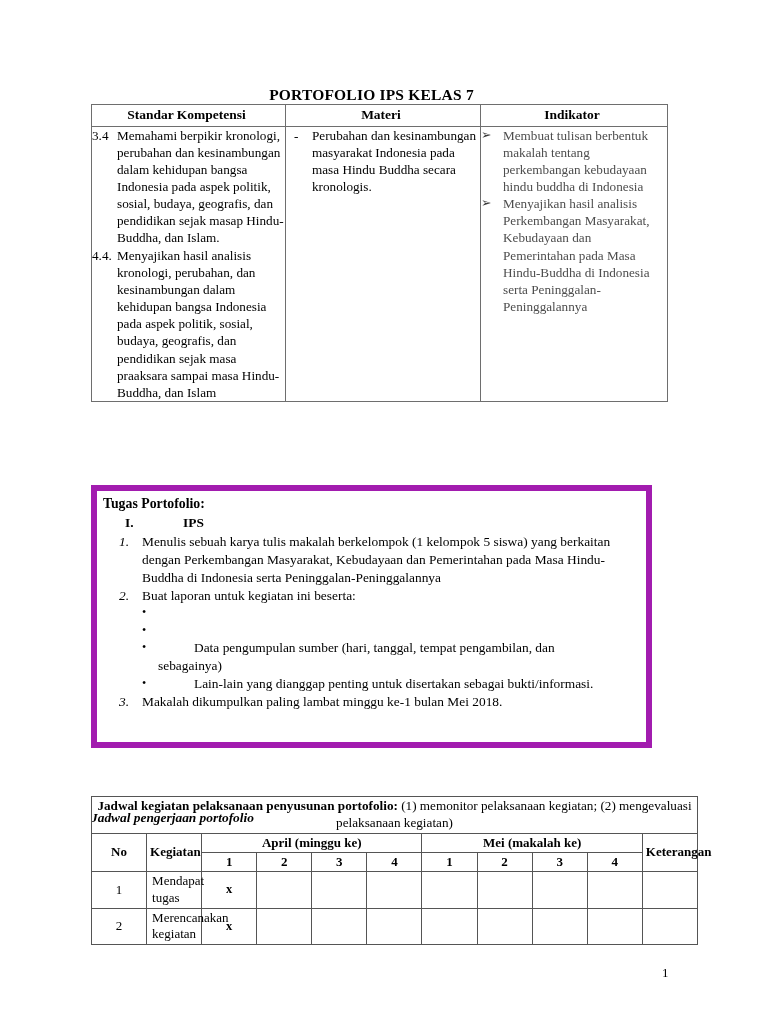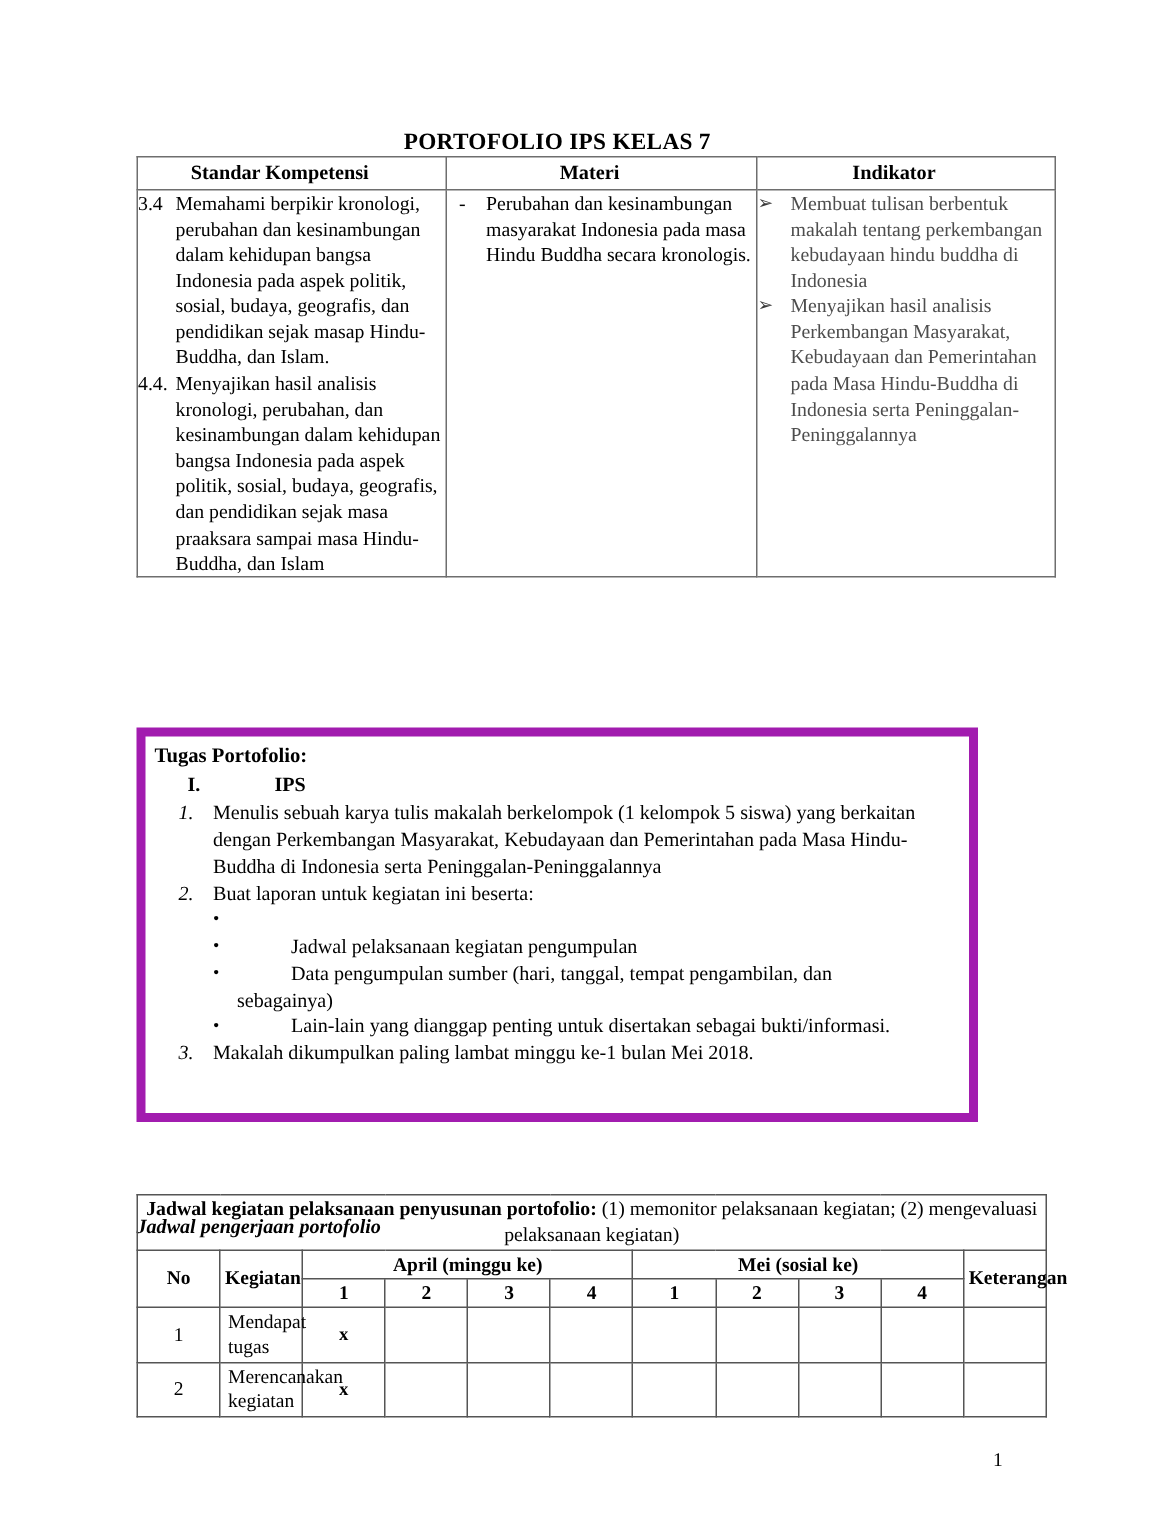--- a/index.html
+++ b/index.html
@@ -47,21 +47,21 @@
     table-layout: fixed;
   }
   .main-table td, .main-table th {
     border: 1px solid #6e6e6e;
     vertical-align: top;
     padding: 0;
   }
   .main-table thead th {
     font-weight: bold;
     font-size: 13.5px;
-    padding: 2px 16px 3px 0;
+    padding: 2px 4px 3px 0;
     line-height: 1.15;
     vertical-align: middle;
   }
   .col-sk { width: 189px; }
   .col-mt { width: 190px; }
   .col-ik { width: 182px; }
 
   .cellbody {
     font-size: 13.2px;
     line-height: 1.30;
@@ -305,23 +305,20 @@
       <span class="num-marker">2.</span>
       <span class="num-text">Buat laporan untuk kegiatan ini beserta:</span>
     </div>
 
     <div class="bullet-item">
       <span class="bullet-dot">•</span>
     </div>
 
     <div class="bullet-item">
       <span class="bullet-dot">•</span>
-      <span class="bullet-text">
-        <span>Jadwal pelaksanaan kegiatan pengumpulan</span>
-      </span>
     </div>
 
     <div class="bullet-item">
       <span class="bullet-dot">•</span>
       <span class="bullet-text">
         <span>Data pengumpulan sumber (hari, tanggal, tempat pengambilan, dan</span>
         <span class="wrapback">sebagainya)</span>
       </span>
     </div>
 
@@ -345,21 +342,21 @@
       <tr>
         <td class="sched-title-cell" colspan="11">
           <b>Jadwal kegiatan pelaksanaan penyusunan portofolio:</b>
           <span>(1) memonitor pelaksanaan kegiatan; (2) mengevaluasi pelaksanaan kegiatan)</span>
         </td>
       </tr>
       <tr>
         <td class="hcell w-no" rowspan="2">No</td>
         <td class="hcell w-keg" rowspan="2">Kegiatan</td>
         <td class="hcell" colspan="4">April (minggu ke)</td>
-        <td class="hcell" colspan="4">Mei (sosial ke)</td>
+        <td class="hcell" colspan="4">Mei (makalah ke)</td>
         <td class="hcell w-ket" rowspan="2">Keterangan</td>
       </tr>
       <tr>
         <td class="hcell w-wk">1</td>
         <td class="hcell w-wk">2</td>
         <td class="hcell w-wk">3</td>
         <td class="hcell w-wk">4</td>
         <td class="hcell w-wk">1</td>
         <td class="hcell w-wk">2</td>
         <td class="hcell w-wk">3</td>

